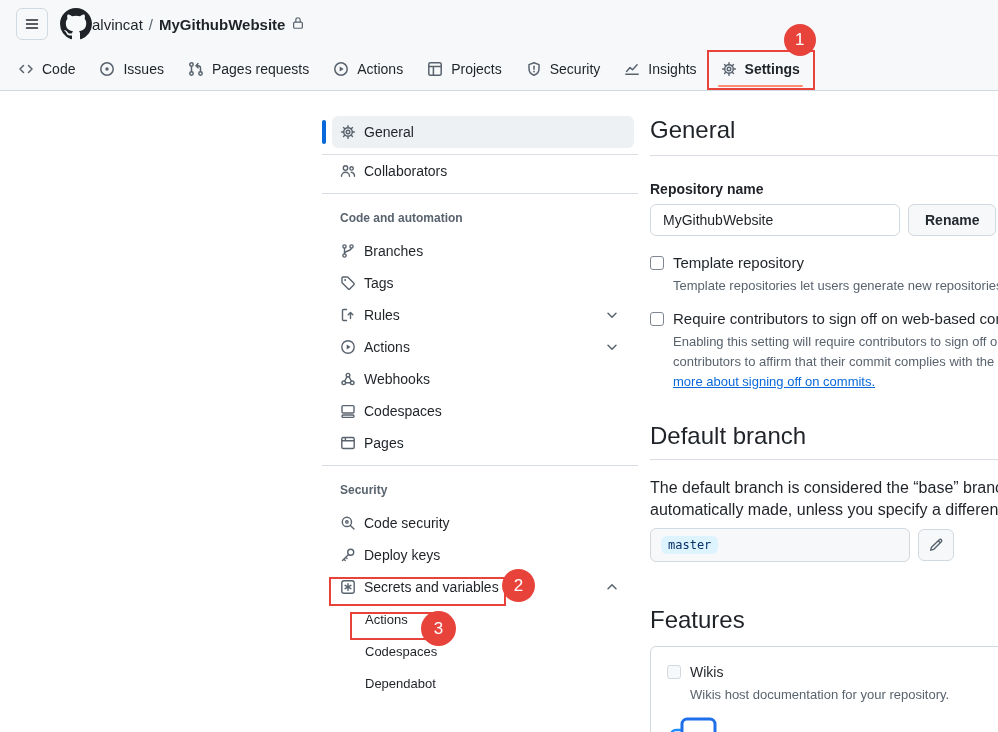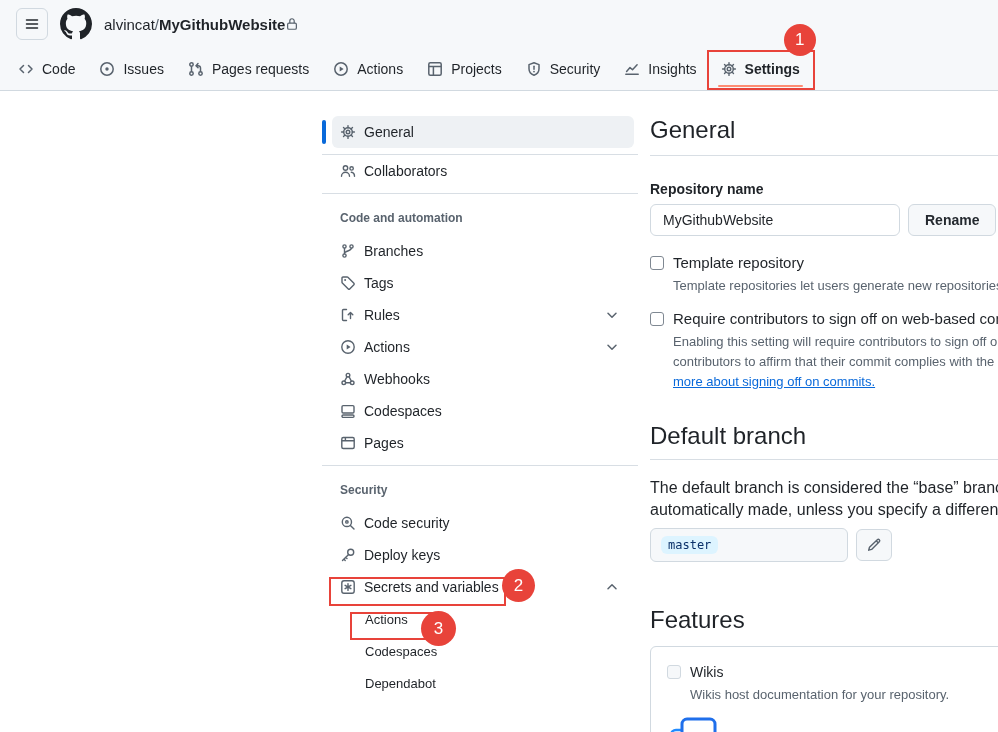--- a/index.html
+++ b/index.html
@@ -20,21 +20,21 @@
     border-bottom: 1px solid var(--border, #d1d9e0);
   }
   .header-top { height: 48px; display: flex; align-items: center; padding: 0 16px; }
   .hamburger {
     width: 32px; height: 32px; flex: none;
     border: 1px solid var(--border, #d1d9e0); border-radius: 6px;
     background: transparent; display: flex; align-items: center; justify-content: center;
     cursor: pointer;
   }
   .logo { margin-left: 12px; display: flex; align-items: center; }
-  .breadcrumb { margin-left: 12px; display: flex; align-items: center; font-size: 15px; }
+  .breadcrumb { display: flex; gap: 6px; font-size: 15px; }
   .breadcrumb .sep { color: var(--text-muted, #59636e); }
   .breadcrumb .repo { font-weight: 700; }
   .header-nav { position: relative; display: flex; align-items: stretch; height: 42px; padding-left: 10px; }
   .tab {
     position: relative; display: flex; align-items: center; gap: 8px;
     padding: 0 8px; margin-right: 8px; font-size: 14px; white-space: nowrap;
   }
   .tab-settings .tab-label { font-weight: 700; }
   .tab-underline {
     position: absolute; left: 5px; right: 5px; bottom: 3px; height: 2px;
@@ -97,21 +97,21 @@
   .cb {
     appearance: none; -webkit-appearance: none; width: 14px; height: 14px; flex: none;
     margin-top: 2px; border: 1px solid #7f8892; border-radius: 3px; background: #fff; cursor: pointer;
   }
   .cb:disabled { border-color: var(--border, #d1d9e0); background: var(--header-bg, #f6f8fa); cursor: default; }
   .cb-label { font-size: 15px; font-weight: 400; line-height: 18px; white-space: nowrap; }
   .cb-desc { margin: 4px 0 0 23px; font-size: 13px; line-height: 20px; color: var(--text-muted, #59636e); white-space: nowrap; }
   .cb-desc a { color: var(--accent-blue, #0969da); text-decoration: underline; }
   .db-desc { margin-top: 17px; font-size: 16px; line-height: 22px; white-space: nowrap; }
   .select-box {
-    width: 198px; height: 32px; display: flex; align-items: center; padding: 16px 10px;
+    width: 260px; height: 32px; display: flex; align-items: center; padding: 16px 10px;
     background: var(--header-bg, #f6f8fa); border: 1px solid var(--border, #d1d9e0); border-radius: 6px;
     cursor: pointer;
   }
   .branch-chip {
     font-family: "DejaVu Sans Mono", monospace; font-size: 12px; color: #0a3069;
     background: var(--branch-chip-bg, #ddf4ff); padding: 2px 7px; border-radius: 6px;
   }
   .icon-btn {
     width: 36px; height: 32px; border: 1px solid var(--border, #d1d9e0); border-radius: 6px;
     background: var(--header-bg, #f6f8fa); display: flex; align-items: center; justify-content: center;

